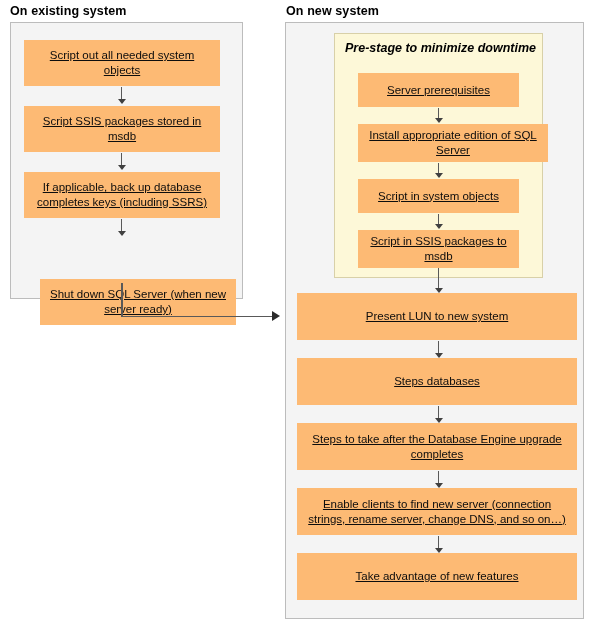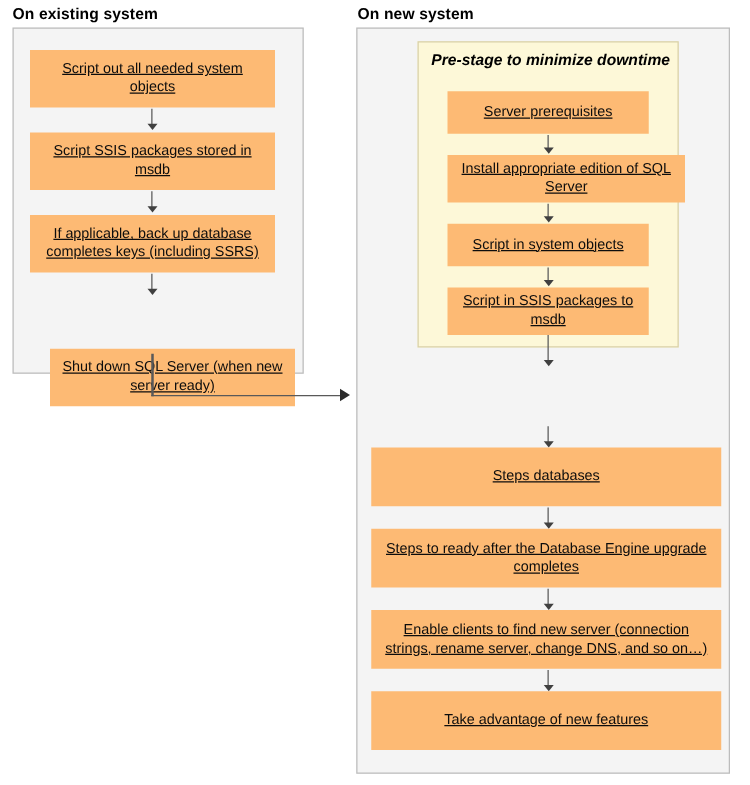--- a/index.html
+++ b/index.html
@@ -194,34 +194,35 @@
     <div class="head" style="top:10px;"></div>
   </div>
 
   <div class="box" style="left:358px; top:230px; width:161px; height:38px;">Script in SSIS packages to msdb</div>
 
   <div class="arrow-v" style="left:433px; top:268px; height:26px;">
     <div class="shaft" style="height:21px;"></div>
     <div class="head" style="top:20px;"></div>
   </div>
 
+  <div class="box" style="left:297px; top:293px; width:280px; height:47px;">Present LUN to new system</div>
 
   <div class="arrow-v" style="left:433px; top:341px; height:18px;">
     <div class="shaft" style="height:13px;"></div>
     <div class="head" style="top:12px;"></div>
   </div>
 
   <div class="box" style="left:297px; top:358px; width:280px; height:47px;">Steps databases</div>
 
   <div class="arrow-v" style="left:433px; top:406px; height:18px;">
     <div class="shaft" style="height:13px;"></div>
     <div class="head" style="top:12px;"></div>
   </div>
 
-  <div class="box" style="left:297px; top:423px; width:280px; height:47px;">Steps to ready after the Database Engine upgrade completes</div>
+  <div class="box" style="left:297px; top:423px; width:280px; height:47px;">Steps to take after the Database Engine upgrade completes</div>
 
   <div class="arrow-v" style="left:433px; top:471px; height:18px;">
     <div class="shaft" style="height:13px;"></div>
     <div class="head" style="top:12px;"></div>
   </div>
 
   <div class="box" style="left:297px; top:488px; width:280px; height:47px;">Enable clients to find new server (connection strings, rename server, change DNS, and so on…)</div>
 
   <div class="arrow-v" style="left:433px; top:536px; height:18px;">
     <div class="shaft" style="height:13px;"></div>

